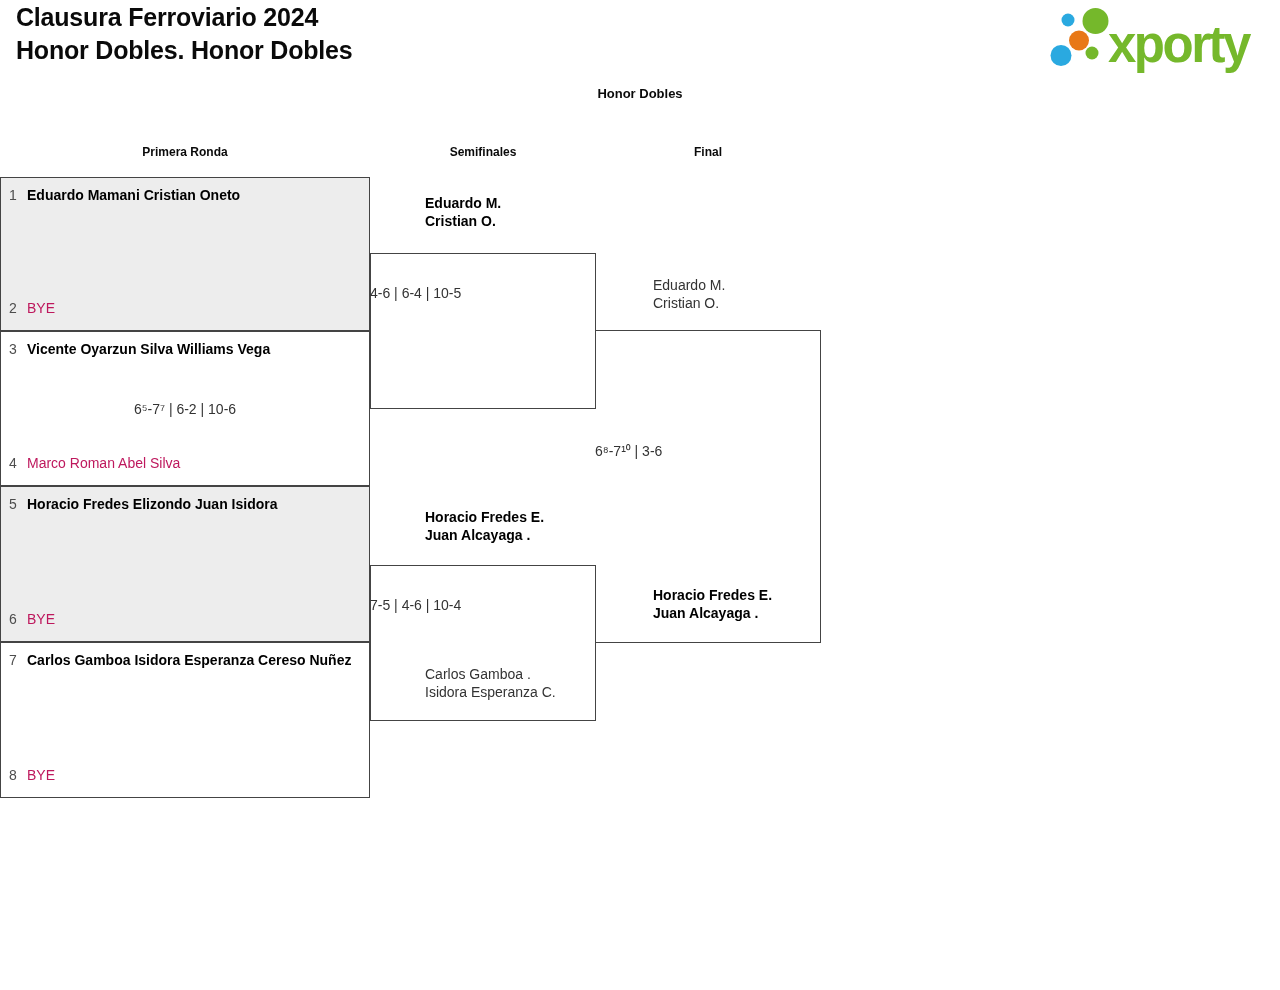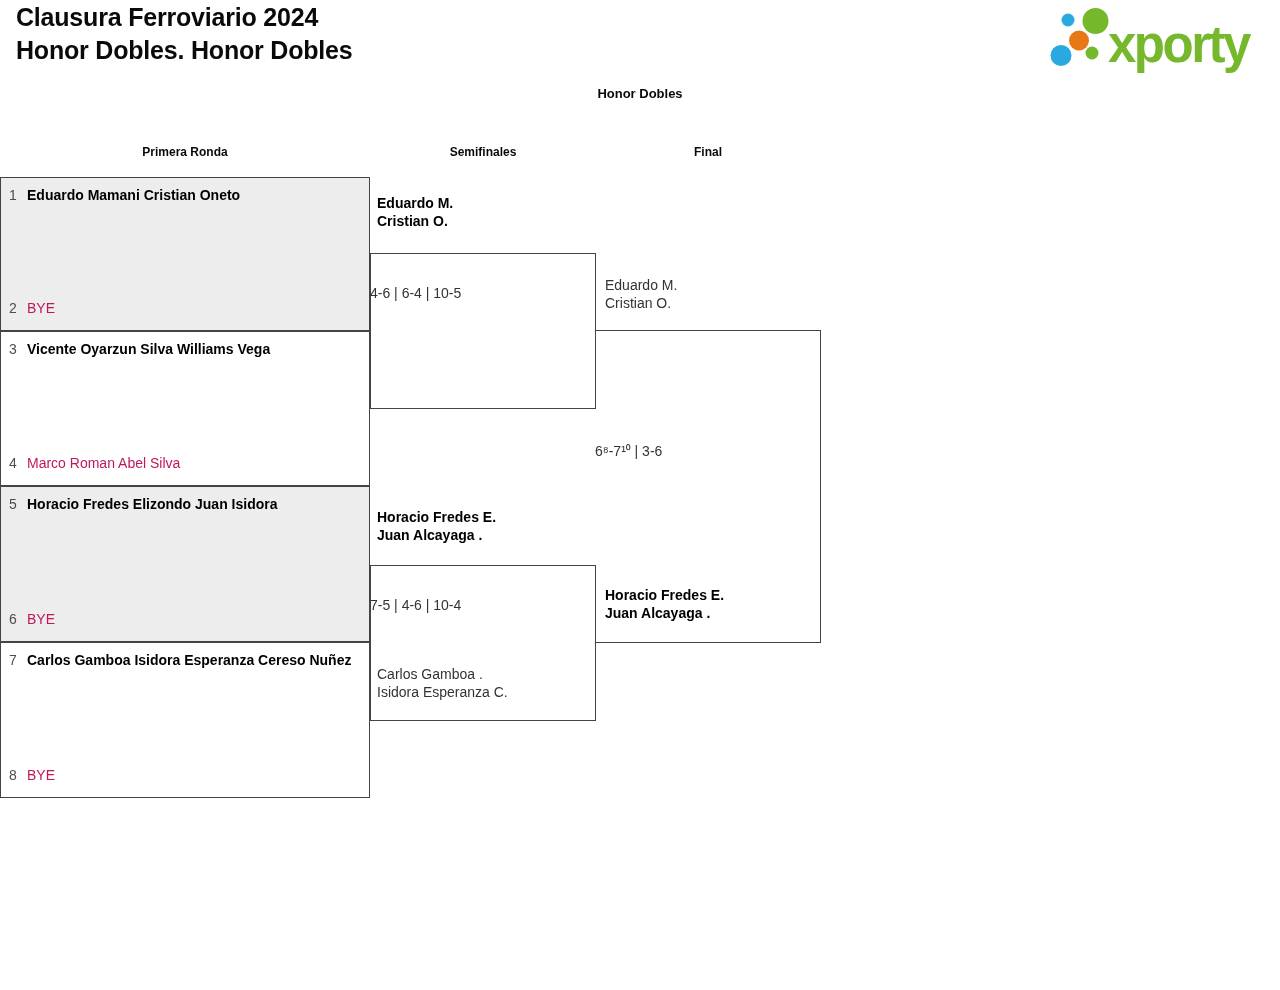--- a/index.html
+++ b/index.html
@@ -28,21 +28,21 @@
   .seed{flex:0 0 18px;width:18px;font-size:14px;color:#4d4d4d;}
   .lines{font-size:14px;line-height:18px;color:#be185d;font-weight:400;}
   .winner .lines{color:#000;font-weight:700;}
   .score{position:absolute;left:0;right:0;top:50%;transform:translateY(-50%);text-align:center;font-size:14px;color:#333;}
 
   .sf-box{position:absolute;left:370px;width:226px;border:1px solid #444;box-sizing:border-box;background:#fff;}
   .sf1{top:253px;height:156px;}
   .sf2{top:565px;height:156px;}
   .final-box{position:absolute;left:595px;top:330px;width:226px;height:313px;border:1px solid #444;border-left:none;box-sizing:border-box;}
 
-  .entry{position:absolute;width:212px;font-size:14px;line-height:18px;color:#333;font-weight:400;}
+  .entry{position:absolute;width:212px;font-size:14px;line-height:18px;color:#333;font-weight:400;margin-left:48px;}
   .entry.bold{color:#000;font-weight:700;}
   .entry .l{display:block;}
   .e-sf1-top{left:377px;top:194px;}
   .e-sf1-bot{left:377px;top:351px;}
   .e-sf2-top{left:377px;top:508px;}
   .e-sf2-bot{left:377px;top:665px;}
   .e-fin-top{left:605px;top:276px;}
   .e-fin-bot{left:605px;top:586px;}
 
   .round-score{position:absolute;text-align:left;font-size:14px;color:#333;width:226px;left:370px;}
@@ -94,20 +94,21 @@
   </div>
 
   <div class="match m2">
     <div class="slot top winner">
       <span class="seed">3</span>
       <span class="lines">
         <span class="l">Vicente Oyarzun Silva</span>
         <span class="l">Williams Vega</span>
       </span>
     </div>
+    <div class="score">6⁵-7⁷ | 6-2 | 10-6</div>
     <div class="slot bottom">
       <span class="seed">4</span>
       <span class="lines">
         <span class="l">Marco Roman</span>
         <span class="l">Abel Silva</span>
       </span>
     </div>
   </div>
 
   <div class="match gray m3">

